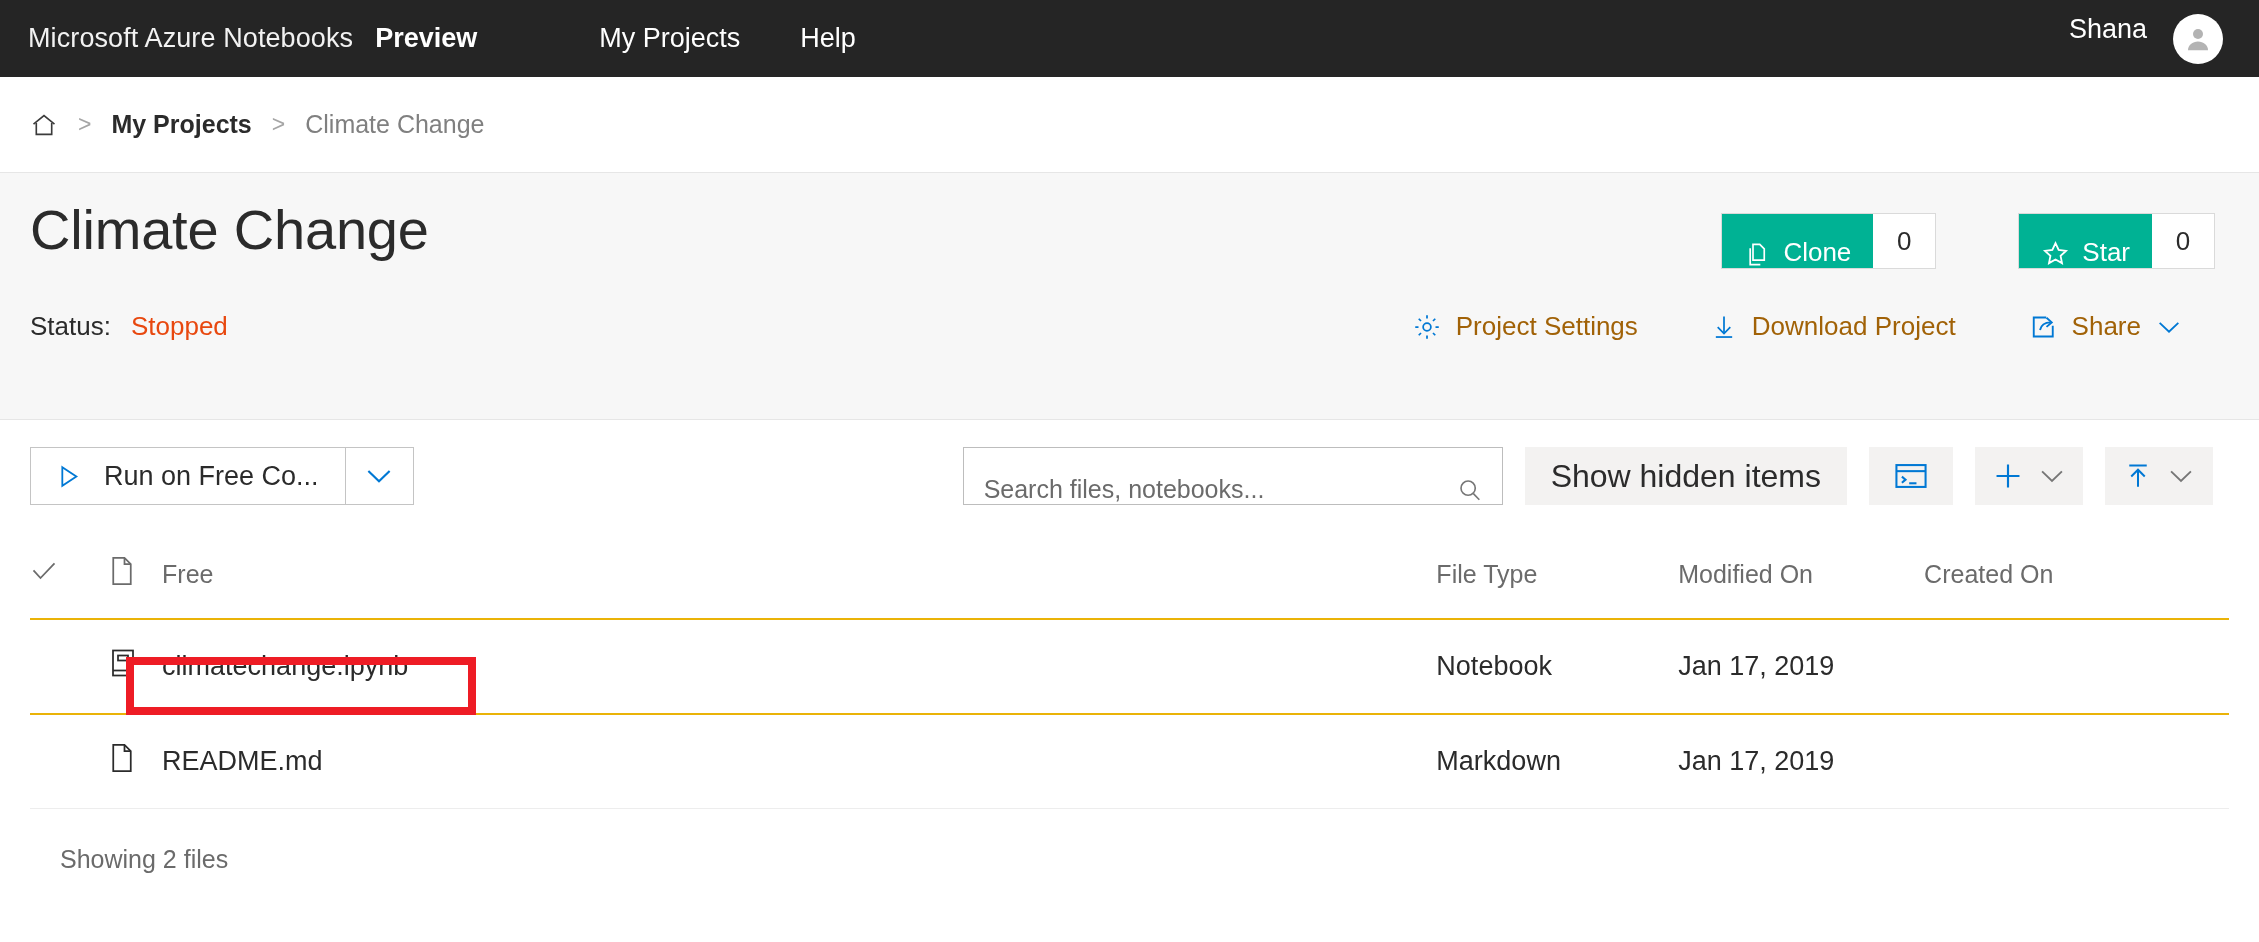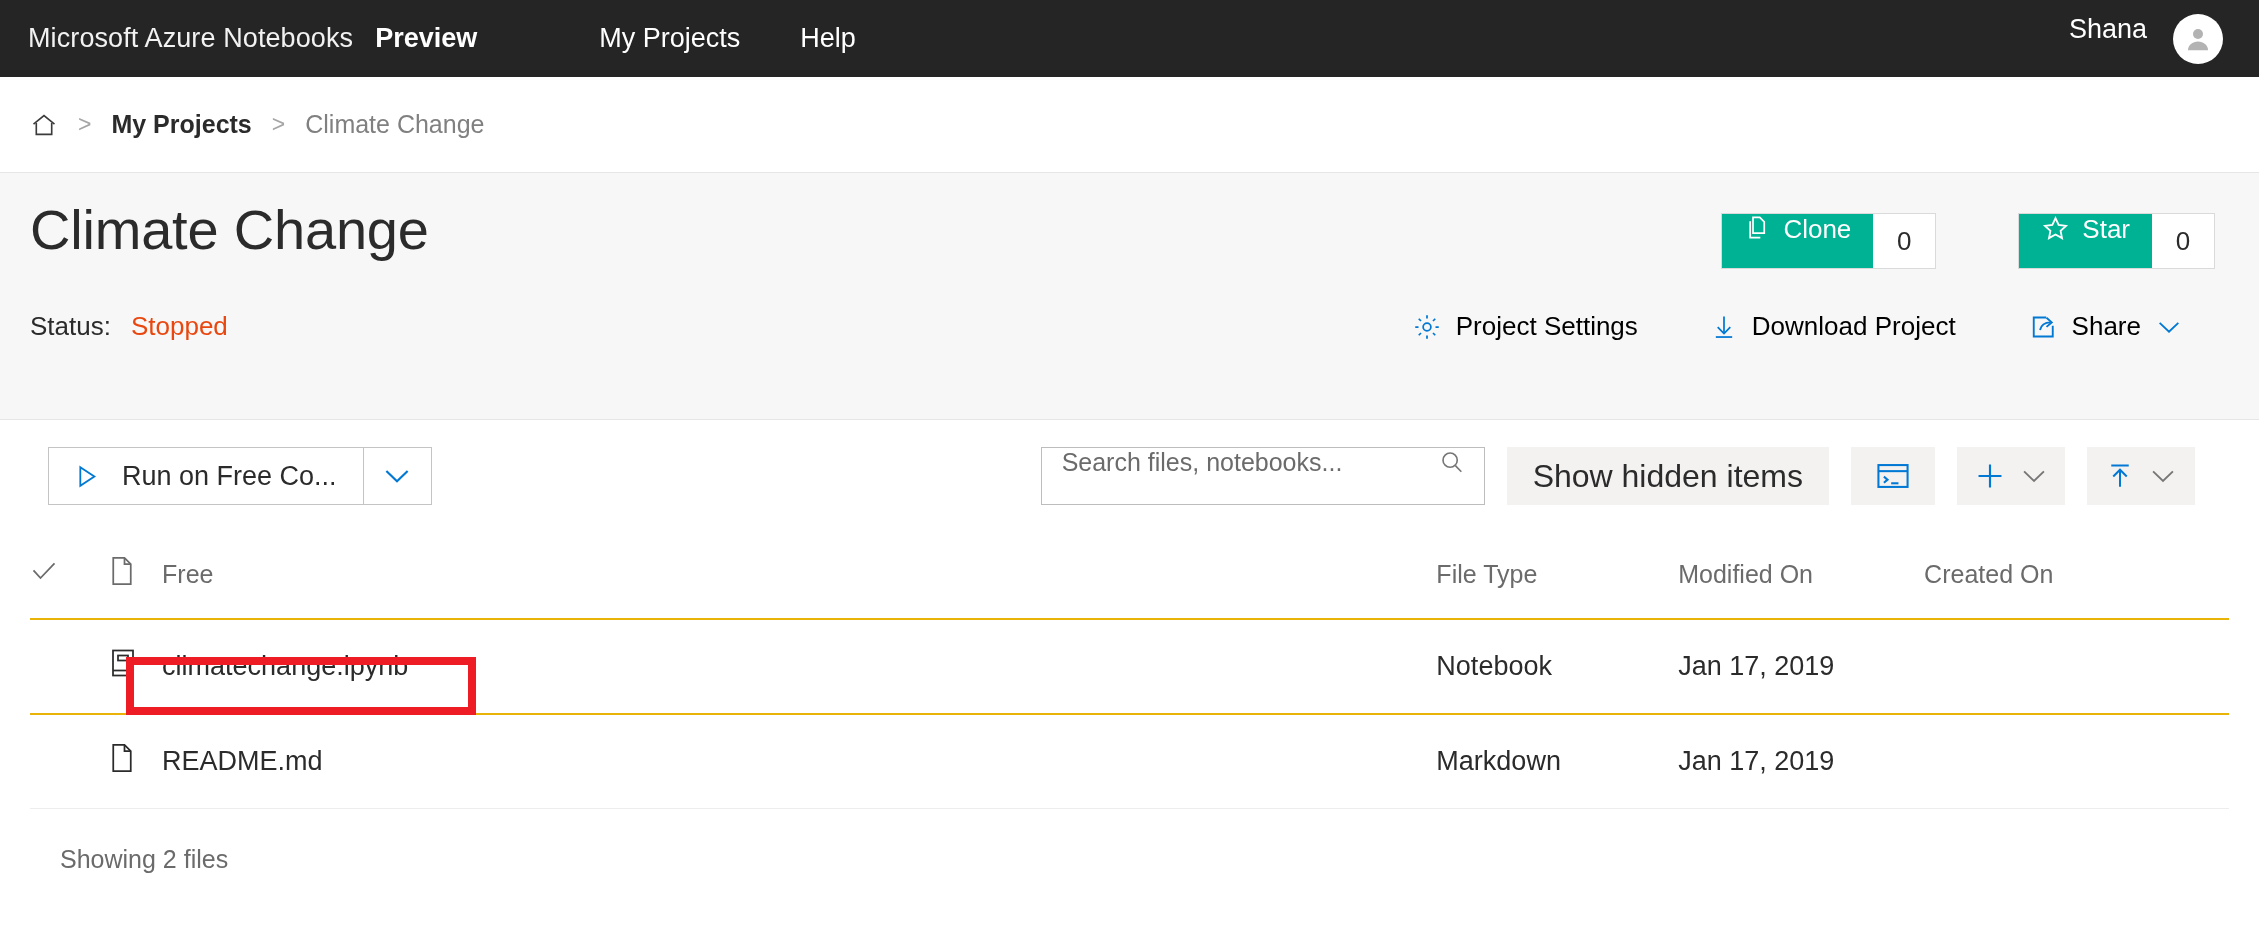--- a/index.html
+++ b/index.html
@@ -118,21 +118,21 @@
   .counter {
     display: flex;
     align-items: stretch;
     height: 56px;
     border: 1px solid #dadada;
   }
   .counter-btn {
     background: #00b294;
     color: #ffffff;
     display: flex;
-    align-items: flex-start;
+    align-items: flex-end;
     gap: 12px;
     padding: 0 22px;
     font-size: 26px;
     font-weight: 400;
     cursor: pointer;
     white-space: nowrap;
   }
   .counter-num {
     background: #ffffff;
     min-width: 62px;
@@ -161,32 +161,32 @@
     display: flex;
     align-items: center;
     gap: 72px;
     padding-right: 46px;
   }
   .action-link {
     display: flex;
     align-items: center;
     gap: 14px;
     font-size: 26px;
-    color: #000000;
+    color: #a16207;
     cursor: pointer;
     white-space: nowrap;
   }
 
   
   .toolbar {
     height: 112px;
     background: #ffffff;
     display: flex;
     align-items: center;
-    padding: 0 48px;
+    padding: 0 30px;
   }
   .run-split {
     display: flex;
     height: 58px;
     border: 1px solid #c4c4c4;
     background: #ffffff;
   }
   .run-main {
     display: flex;
     align-items: center;
@@ -207,26 +207,26 @@
     cursor: pointer;
   }
   .toolbar-right {
     margin-left: auto;
     display: flex;
     align-items: center;
     gap: 22px;
     padding-right: 16px;
   }
   .search-box {
-    width: 444px;
+    width: 540px;
     height: 58px;
     border: 1px solid #bdbdbd;
     background: #ffffff;
     display: flex;
-    align-items: flex-start;
+    align-items: flex-end;
     padding: 0 18px 0 20px;
     gap: 32px;
   }
   .search-box input {
     border: none;
     outline: none;
     flex: 1;
     font-size: 25px;
     color: #6b6b6b;
     font-family: "Liberation Sans", sans-serif;

